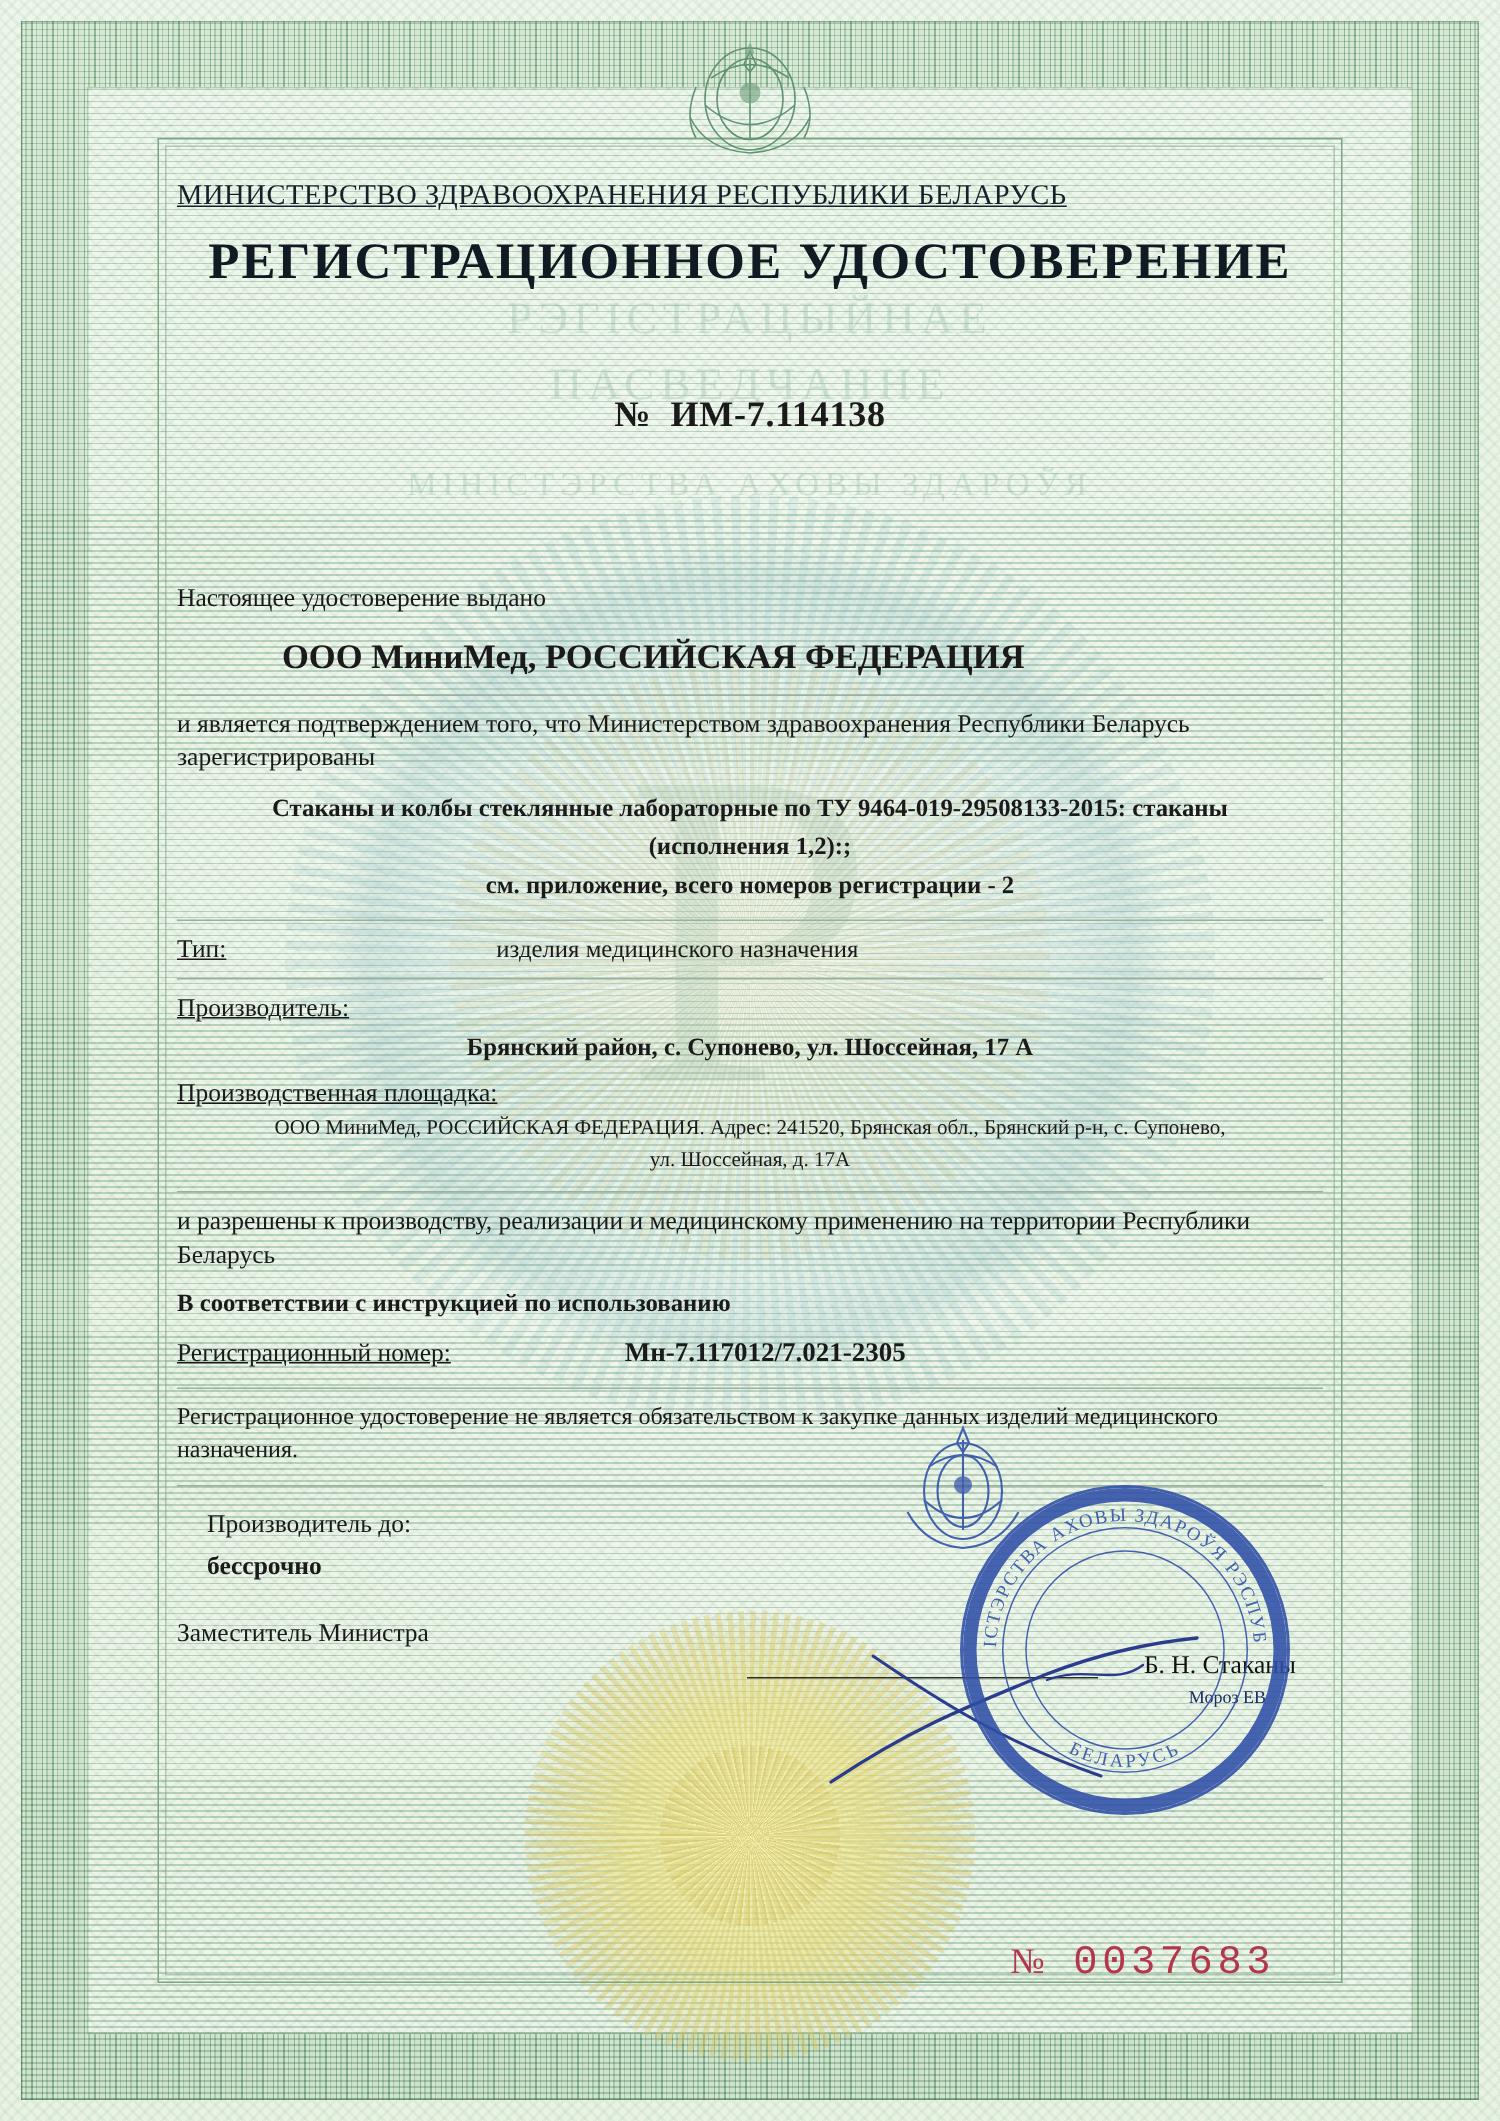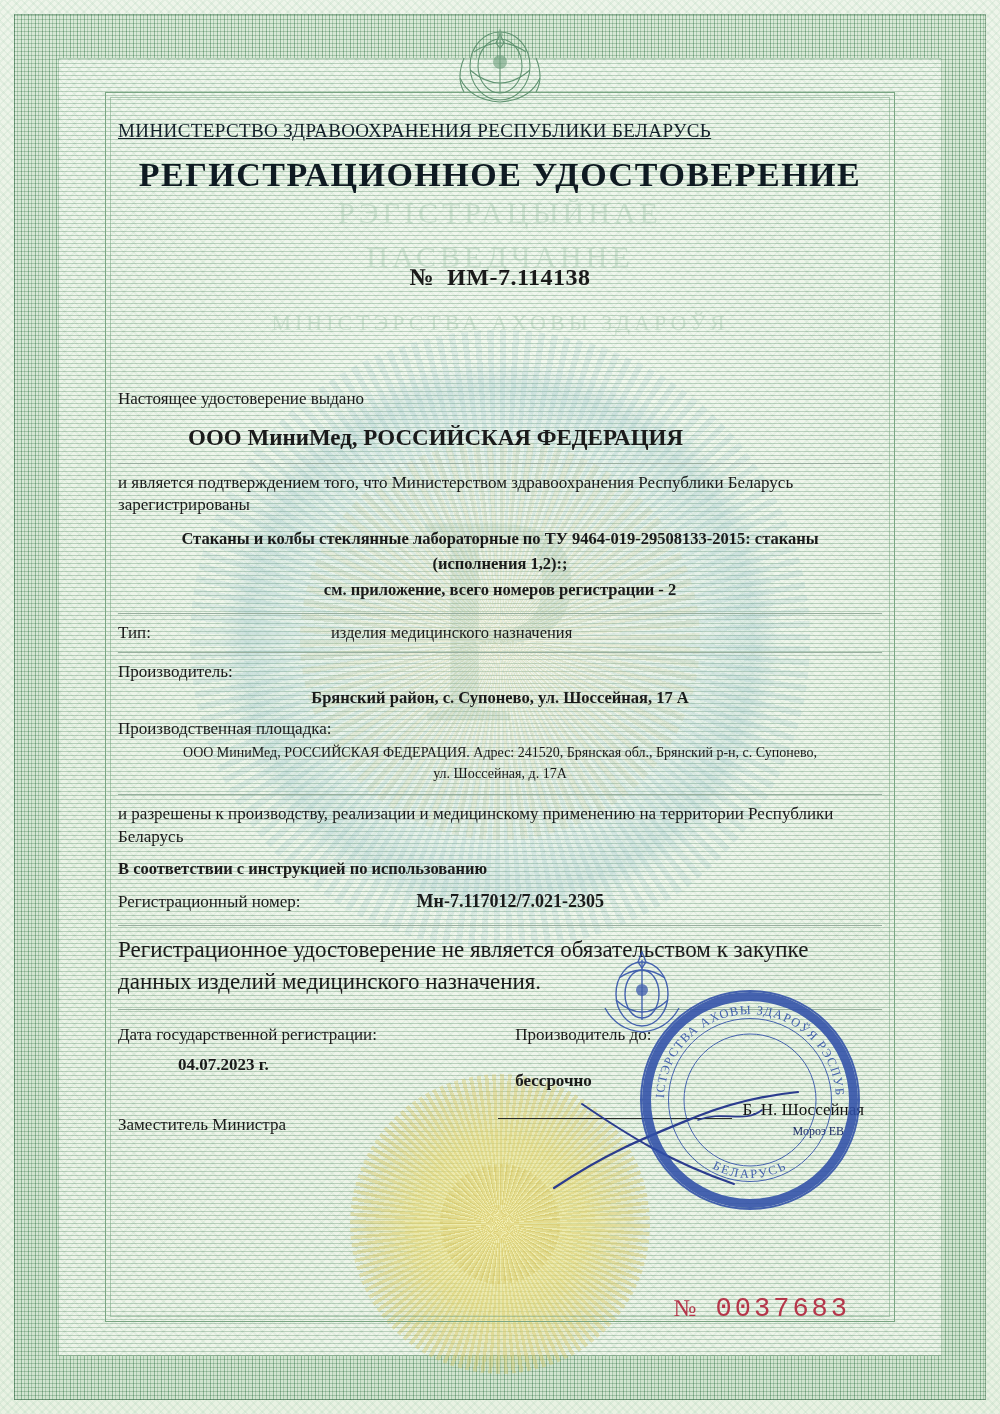--- a/index.html
+++ b/index.html
@@ -200,21 +200,21 @@
   }
   .confirm-text { font-size: 17px; }
   .product {
     font-weight: bold;
     text-align: center;
     margin-top: 10px;
     line-height: 1.42;
     font-size: 16.5px;
     padding: 0 8px;
   }
-  .kv-label { font-size: 17px; }
+  .kv-label { font-size: 17px; text-decoration: underline; }
   .type-row {
     display: flex;
     align-items: baseline;
   }
   .type-value {
     margin-left: 180px;
     font-size: 16.5px;
   }
   .manuf-value {
     font-weight: bold;
@@ -234,39 +234,39 @@
   .regnum-row {
     display: flex;
     align-items: baseline;
     margin-top: 10px;
   }
   .regnum-value {
     font-weight: bold;
     margin-left: 116px;
     font-size: 18px;
   }
-  .disclaimer { font-size: 23px; margin-top: 2px; line-height: 1.35; }
+  .disclaimer { font-size: 16px; margin-top: 2px; line-height: 1.35; }
 
   .dates {
     display: flex;
     justify-content: space-between;
     margin-top: 14px;
     font-size: 17px;
   }
   .dates .col-left, .dates .col-right { width: 48%; }
   .dates .col-right { text-align: left; padding-left: 20px;}
   .date-value {
     font-weight: bold;
     margin-top: 8px;
     padding-left: 60px;
     font-size: 17px;
   }
   .indef {
     font-weight: bold;
-    margin-top: 24px;
+    margin-top: 6px;
     font-size: 17px;
   }
   .deputy { margin-top: 22px; font-size: 17px; }
 
   
   .sign-area {
     position: absolute;
     left: 118px;
     right: 118px;
     top: 1090px;
@@ -444,36 +444,32 @@
       <span class="regnum-value">Мн-7.117012/7.021-2305</span>
     </div>
 
     <hr class="hr" style="margin-top:12px;">
 
     <div class="disclaimer">Регистрационное удостоверение не является  обязательством к закупке данных изделий  медицинского назначения.</div>
 
     <hr class="hr" style="margin-top:12px;">
 
     <div class="dates">
-      <div class="col-left">
-        <div>Дата государственной регистрации:</div>
-        <div class="date-value">04.07.2023 г.</div>
-      </div>
       <div class="col-right">
         <div>Производитель до:</div>
         <div class="indef">бессрочно</div>
       </div>
     </div>
 
     <div class="deputy">Заместитель Министра</div>
   </div>
 
   <div class="sign-area">
     <div class="sign-line"></div>
-    <div class="sign-name">Б. Н. Шоссейная</div>
+    <div class="sign-name">Б. Н. Стаканы</div>
     <div class="sign-sub">Мороз ЕВ</div>
     <svg class="pen-stroke" viewBox="0 0 320 120">
       <path d="M6 108 C 60 72, 96 58, 150 36 C 176 26, 210 16, 250 12" fill="none" stroke="#2b3c8f" stroke-width="2.2" stroke-linecap="round"></path>
       <path d="M34 24 C 78 54, 122 82, 186 104" fill="none" stroke="#2b3c8f" stroke-width="2" stroke-linecap="round"></path>
       <path d="M150 40 C 176 30, 196 44, 214 30" fill="none" stroke="#2b3c8f" stroke-width="1.6" stroke-linecap="round"></path>
     </svg>
   </div>
 
   <div class="stamp">
     <div class="stamp-inner"></div>

